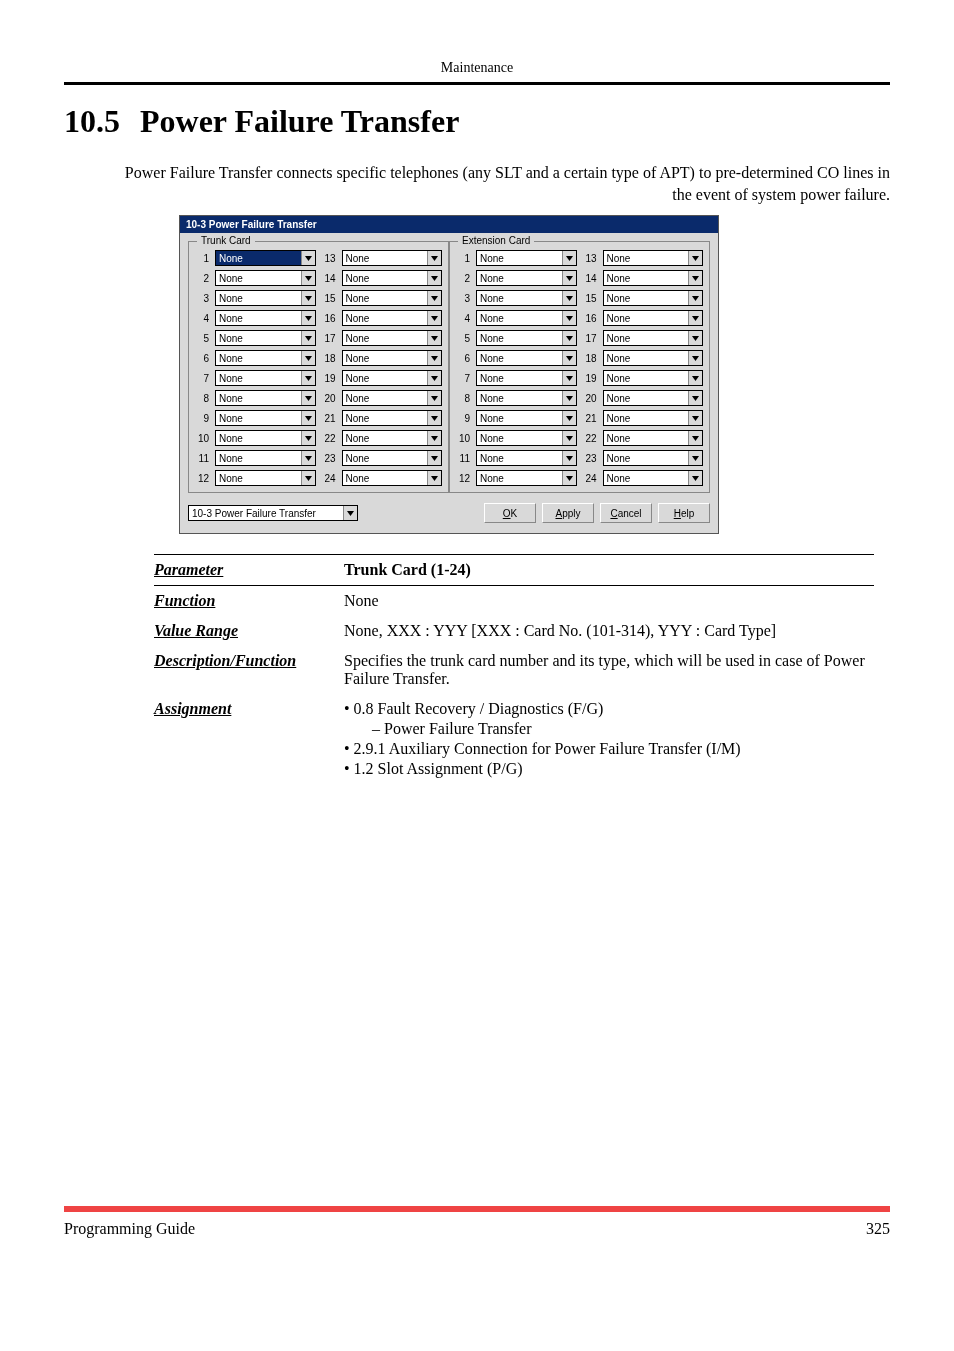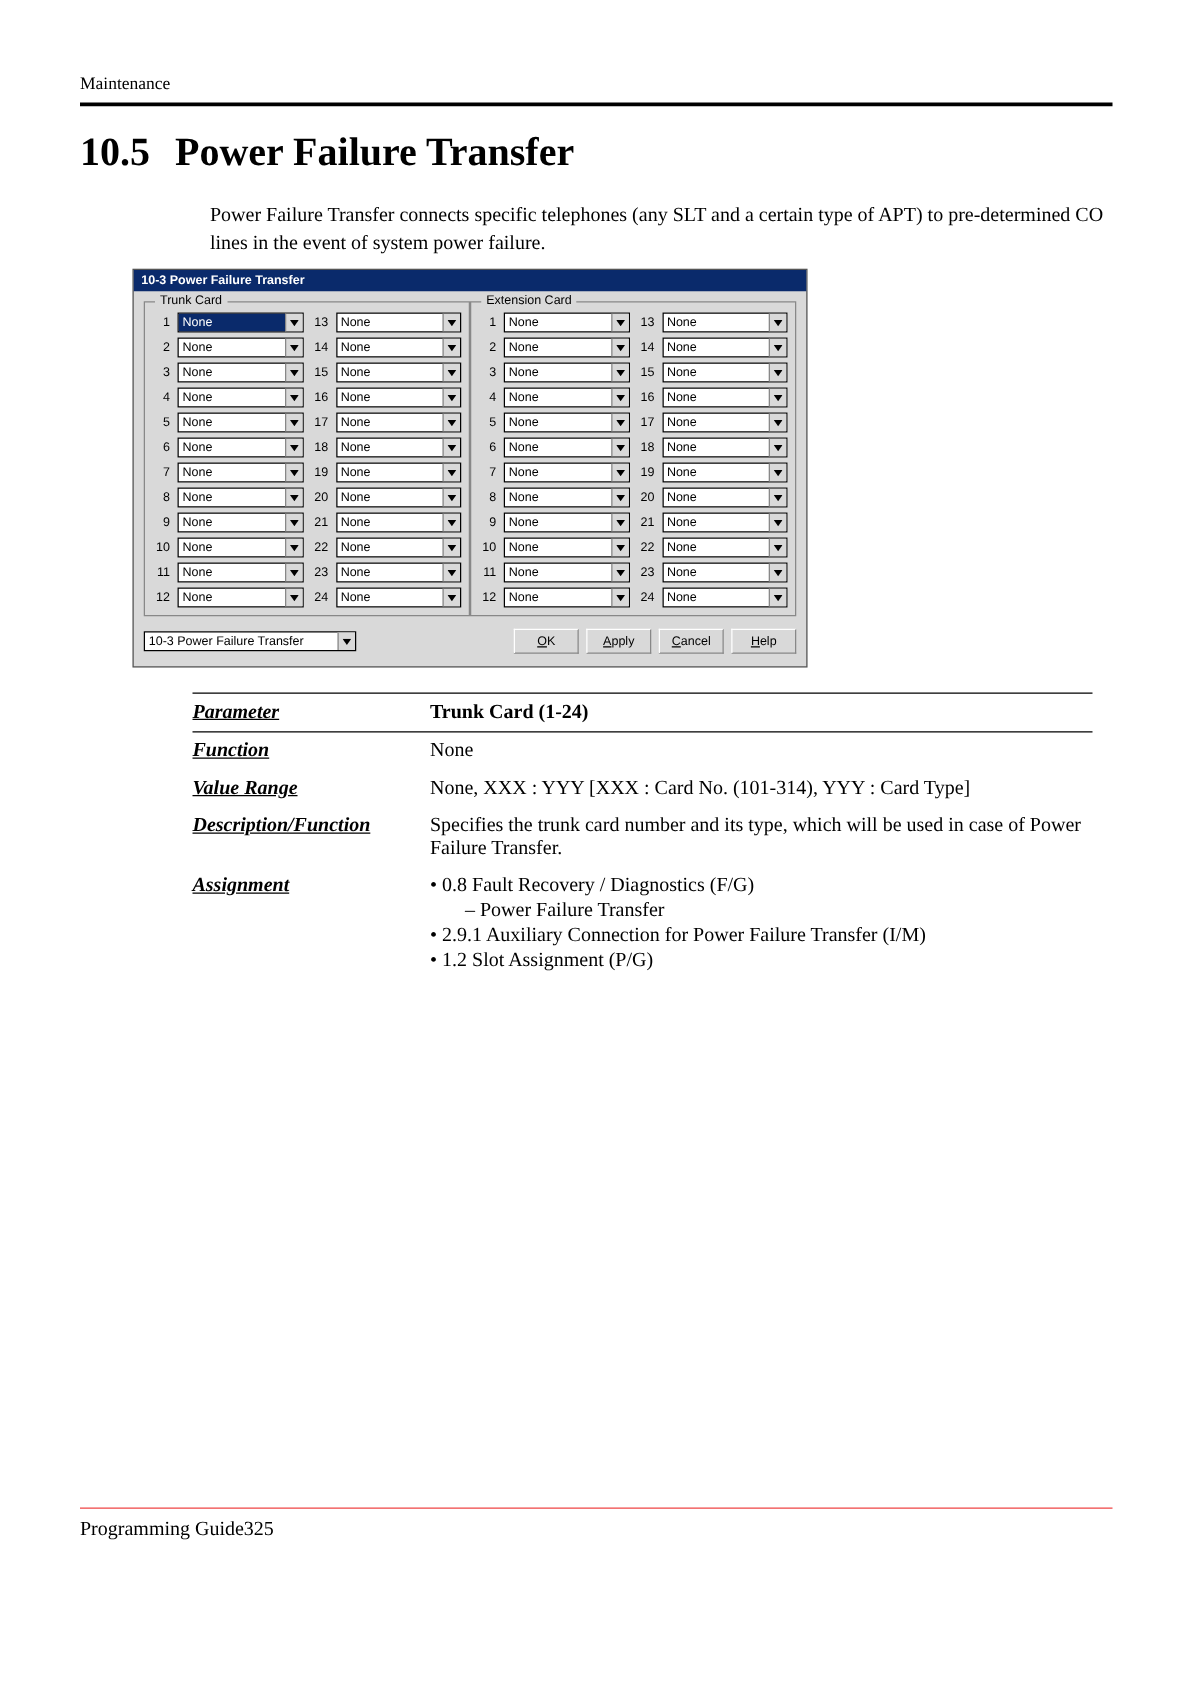--- a/index.html
+++ b/index.html
@@ -5,44 +5,45 @@
   * { box-sizing: border-box; }
   body {
     margin: 0;
     font-family: "Times New Roman", Times, serif;
     background: #fff;
     color: #000;
     width: 954px;
     padding: 60px 64px 40px 64px;
   }
   .header-label {
-    text-align: left;
+    text-align: center;
     font-size: 14px;
     margin-bottom: 6px;
   }
   .hr-thick {
     border: none;
     border-top: 3px solid #000;
     margin: 0 0 18px 0;
   }
   .section-title {
     font-size: 32px;
     font-weight: bold;
     margin: 10px 0 22px 0;
   }
   .section-num { margin-right: 20px; }
   .intro {
-    margin-left: 104px;
+    margin-left: 46px;
     font-size: 16px;
     line-height: 1.35;
     margin-bottom: 10px;
+    text-align: right;
   }
   
   .dialog {
-    margin-left: 42px;
+    margin-left: 115px;
     width: 540px;
     border: 1px solid #555;
     background: #d9d9d9;
     font-family: Tahoma, Geneva, sans-serif;
     font-size: 10px;
     color: #000;
   }
   .dialog-title {
     background: #0a2a6b;
     color: #fff;
@@ -141,23 +142,24 @@
     font-weight: bold;
     text-decoration: underline;
   }
   .param-table .val { flex: 1; }
   .param-table .val strong { font-weight: bold; }
   .param-table ul { margin: 0; padding: 0; list-style: none; }
   .param-table ul li { margin-bottom: 2px; }
   .param-table .sub { margin-left: 28px; }
   .footer {
     margin-top: 420px;
-    border-top: 1px solid #ef4444;
+    border-top: 6px solid #ef4444;
     padding-top: 8px;
     display: flex;
+    justify-content: space-between;
     font-size: 16px;
   }
 </style>
 </head>
 <body>
 
 <div class="header-label">Maintenance</div>
 <hr class="hr-thick">
 
 <h1 class="section-title">

